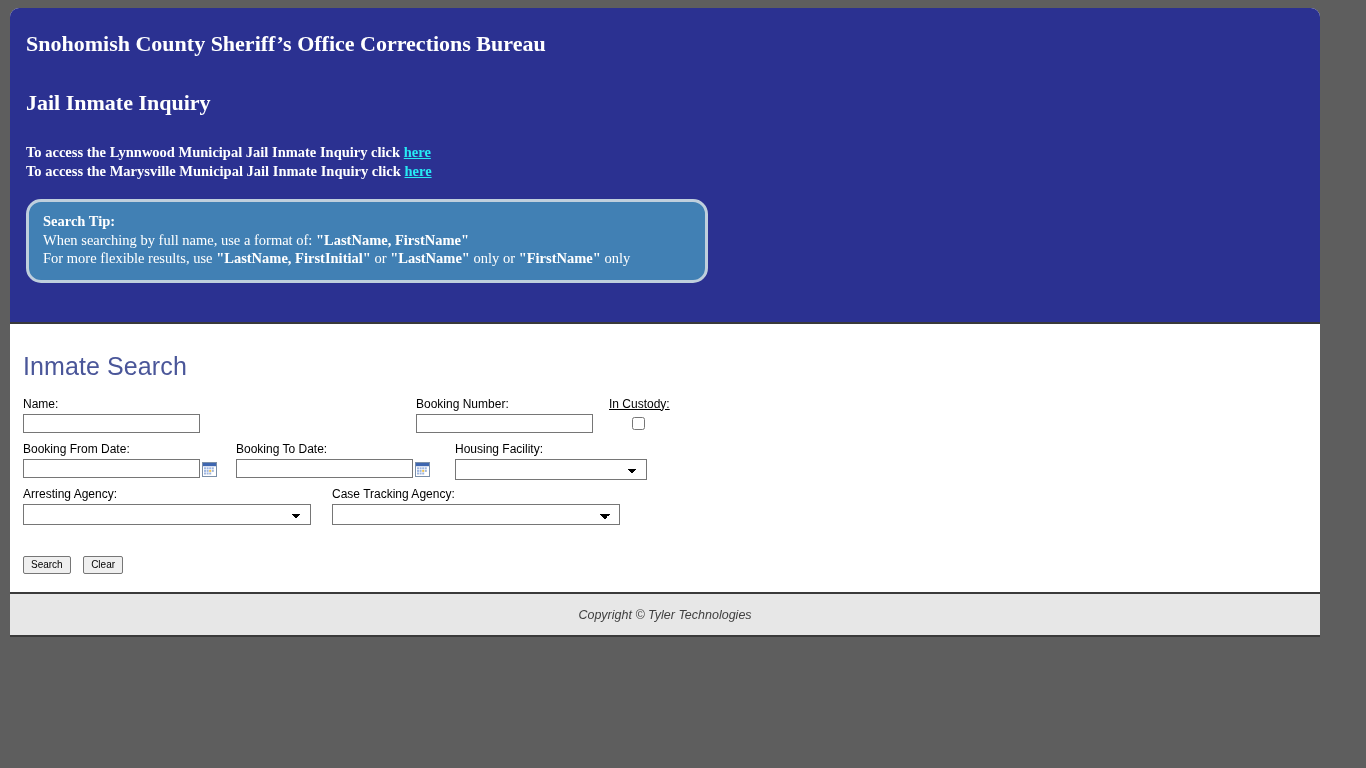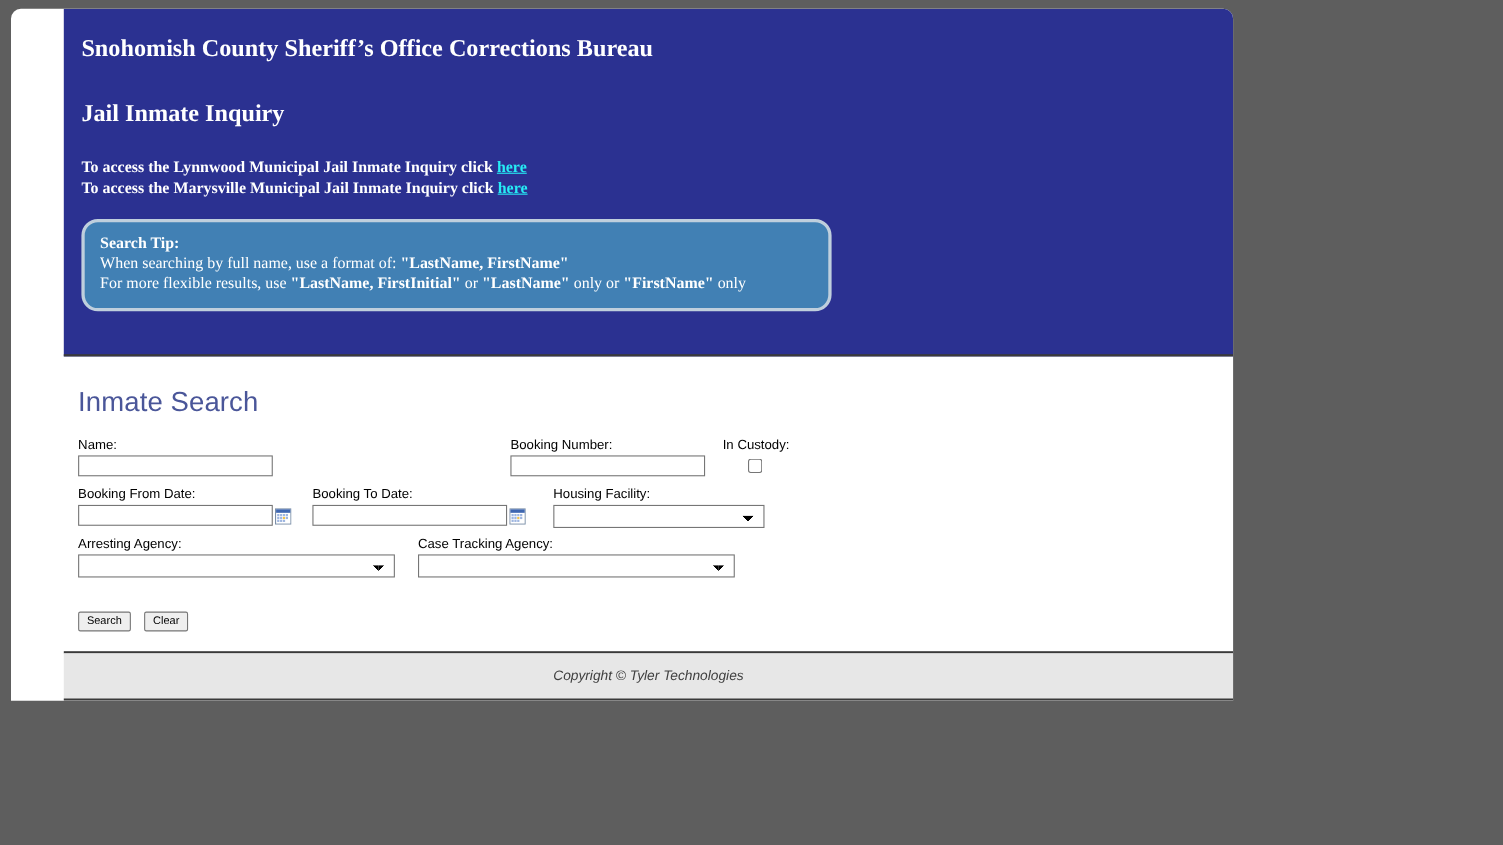--- a/index.html
+++ b/index.html
@@ -10,25 +10,24 @@
     height: 768px;
     background: #5e5e5e;
     font-family: "Liberation Sans", sans-serif;
     overflow: hidden;
   }
 
   #page {
     position: absolute;
     left: 10px;
     top: 8px;
-    width: 1111px;
+    width: 1310px;
     background: #ffffff;
     border-radius: 9px 9px 0 0;
     overflow: hidden;
-    padding-left: 48px;
   }
 
   
   .header {
     background: #2b3191;
     padding: 22px 0 18px 0;
     border-bottom: 2px solid #3a3a3a;
     position: relative;
   }
   .header-title {
@@ -118,20 +117,21 @@
     background: #ffffff;
     font-family: "Liberation Sans", sans-serif;
     font-size: 12px;
     padding: 1px 2px;
     margin: 0;
   }
 
   .checkbox-wrap {
     text-align: center;
     width: 58px;
+    text-decoration: underline;
   }
   input.checkbox {
     width: 13px;
     height: 13px;
     margin: 3px 0 0 0;
     vertical-align: top;
   }
 
   .date-wrap { display: flex; align-items: flex-start; }
   .cal-icon {

